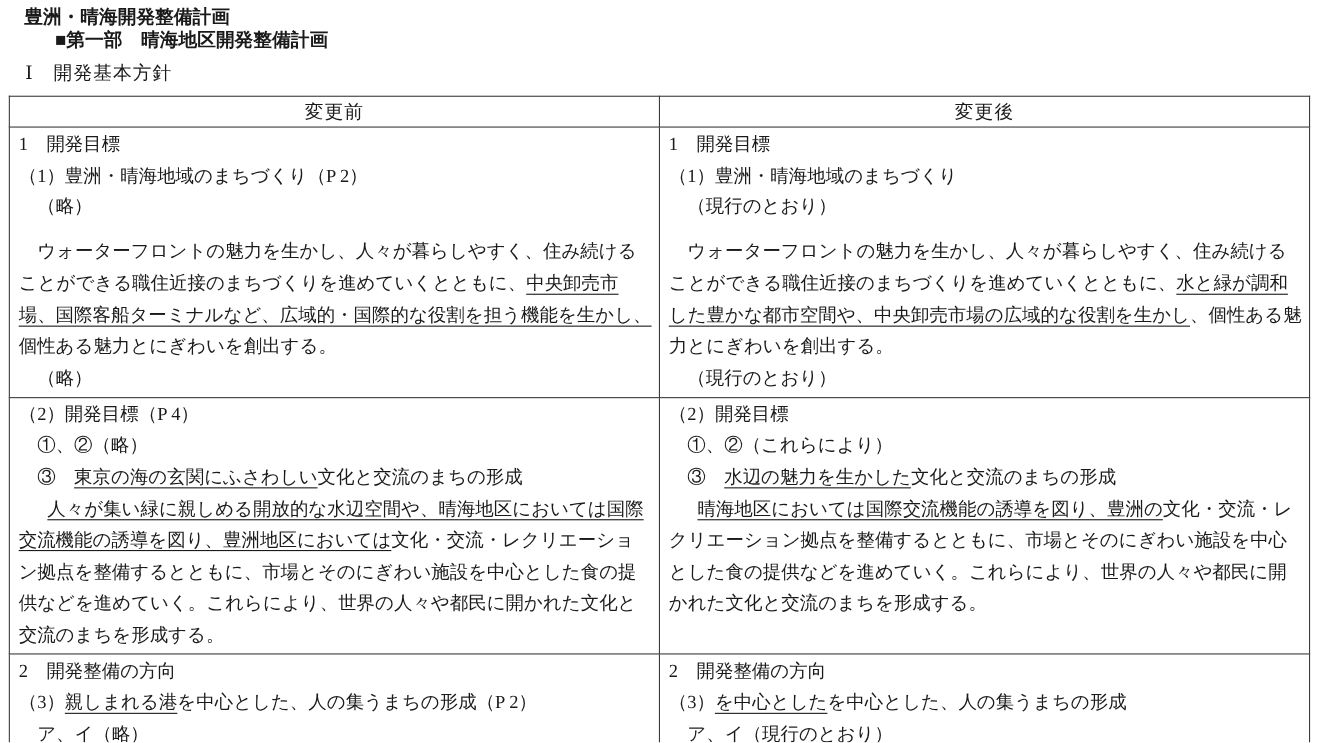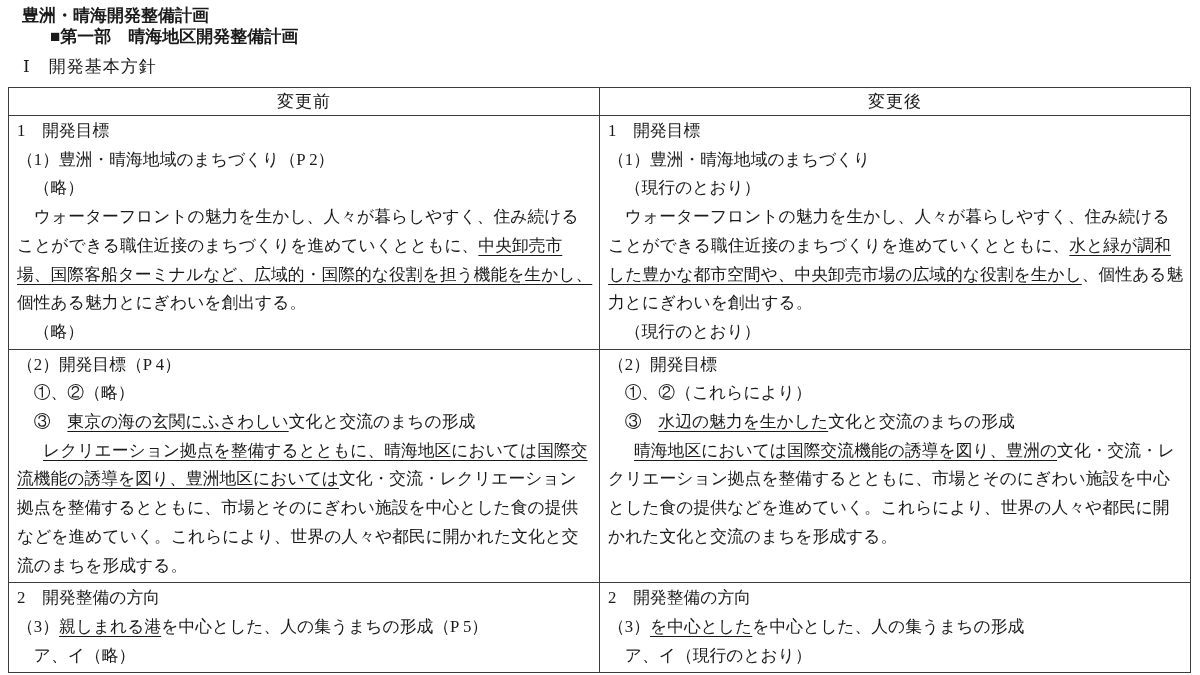--- a/index.html
+++ b/index.html
@@ -33,21 +33,21 @@
   .diff-table th {
     font-weight:normal; font-size:17px; height:27px; padding:0;
     text-align:center; vertical-align:middle; letter-spacing:1px;
   }
   .diff-table td {
     vertical-align:top; padding:1px 6px 2px 8px;
     font-size:16.8px; line-height:28.7px;
   }
   p.para { margin:0; }
   p.para.indent1 { text-indent:1em; }
-  p.para.body { text-indent:1em; }
+  p.para.body { text-indent:1em;margin-top:12px; }
   p.para.sub { text-indent:1.55em; }
   span.u {
     text-decoration:underline;
     text-decoration-thickness:1px;
     text-underline-offset:4px;
     text-decoration-skip-ink:none;
   }
 </style>
 </head>
 <body>
@@ -83,33 +83,33 @@
             <p class="para indent1"><span>（現行のとおり）</span></p>
             <p class="para body"><span>ウォーターフロントの魅力を生かし、人々が暮らしやすく、住み続けることができる職住近接のまちづくりを進めていくとともに、</span><span class="u">水と緑が調和した豊かな都市空間や、中央卸売市場の広域的な役割を生かし</span><span>、個性ある魅力とにぎわいを創出する。</span></p>
             <p class="para indent1"><span>（現行のとおり）</span></p>
           </td>
         </tr>
         <tr>
           <td>
             <p class="para flush"><span>（2）開発目標（P 4）</span></p>
             <p class="para indent1"><span>①、②（略）</span></p>
             <p class="para indent1"><span>③　</span><span class="u">東京の海の玄関にふさわしい</span><span>文化と交流のまちの形成</span></p>
-            <p class="para sub"><span class="u">レクリエーション拠点を整備するとともに、晴海地区においては国際交流機能の誘導を図り、豊洲地区においては</span><span>文化・交流・レクリエーション拠点を整備するとともに、市場とそのにぎわい施設を中心とした食の提供などを進めていく。これらにより、世界の人々や都民に開かれた文化と交流のまちを形成する。</span></p>
+            <p class="para sub"><span class="u">人々が集い緑に親しめる開放的な水辺空間や、晴海地区においては国際交流機能の誘導を図り、豊洲地区においては</span><span>文化・交流・レクリエーション拠点を整備するとともに、市場とそのにぎわい施設を中心とした食の提供などを進めていく。これらにより、世界の人々や都民に開かれた文化と交流のまちを形成する。</span></p>
           </td>
           <td>
             <p class="para flush"><span>（2）開発目標</span></p>
             <p class="para indent1"><span>①、②（これらにより）</span></p>
             <p class="para indent1"><span>③　</span><span class="u">水辺の魅力を生かした</span><span>文化と交流のまちの形成</span></p>
             <p class="para sub"><span class="u">晴海地区においては国際交流機能の誘導を図り、豊洲の</span><span>文化・交流・レクリエーション拠点を整備するとともに、市場とそのにぎわい施設を中心とした食の提供などを進めていく。これらにより、世界の人々や都民に開かれた文化と交流のまちを形成する。</span></p>
           </td>
         </tr>
         <tr>
           <td>
             <p class="para flush"><span>2　開発整備の方向</span></p>
-            <p class="para flush"><span>（3）</span><span class="u">親しまれる港</span><span>を中心とした、人の集うまちの形成（P 5）</span></p>
+            <p class="para flush"><span>（3）</span><span class="u">親しまれる港</span><span>を中心とした、人の集うまちの形成（P 2）</span></p>
             <p class="para indent1"><span>ア、イ（略）</span></p>
           </td>
           <td>
             <p class="para flush"><span>2　開発整備の方向</span></p>
             <p class="para flush"><span>（3）</span><span class="u">を中心とした</span><span>を中心とした、人の集うまちの形成</span></p>
             <p class="para indent1"><span>ア、イ（現行のとおり）</span></p>
           </td>
         </tr>
       </tbody>
   </table>

